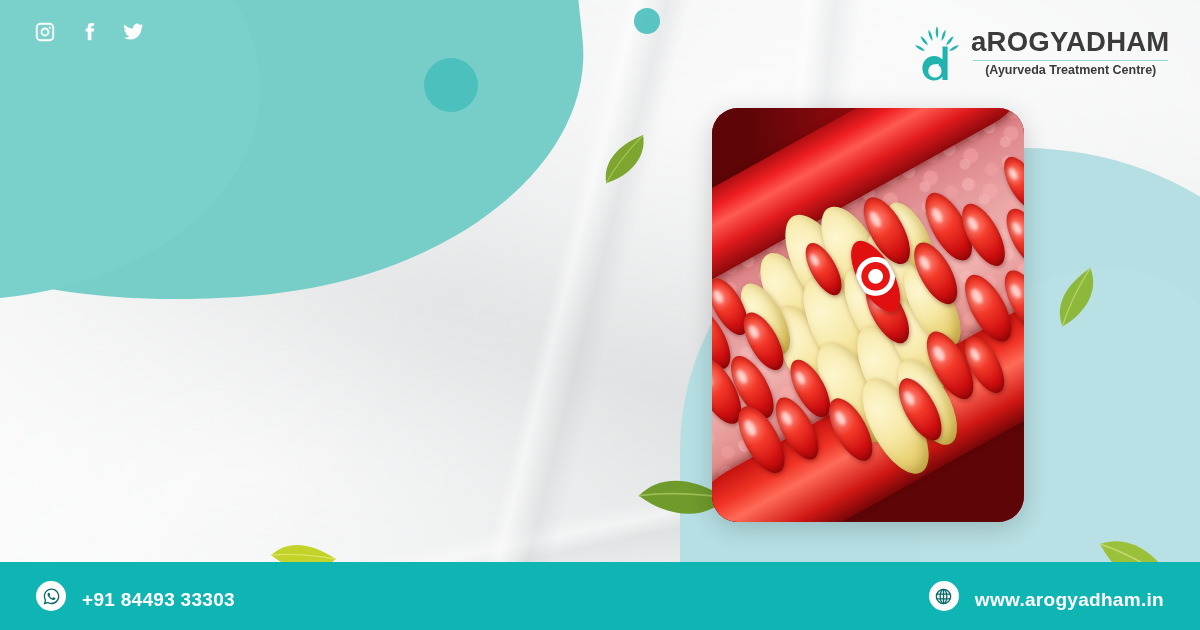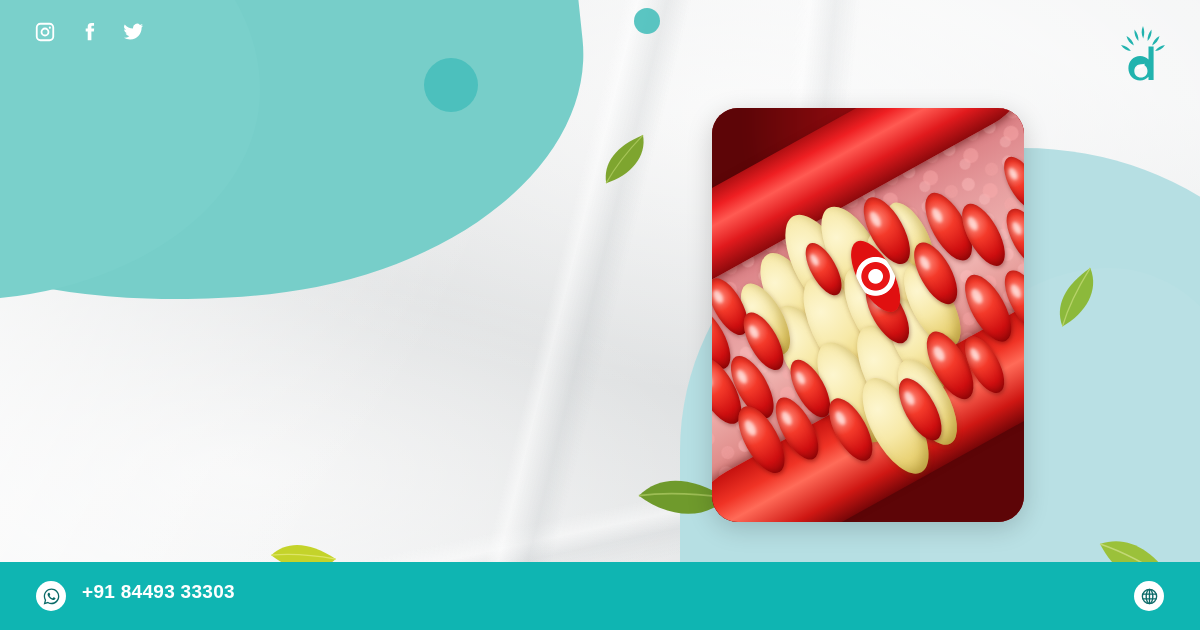--- a/index.html
+++ b/index.html
@@ -244,21 +244,21 @@
   
   .footer {
     position:absolute; left:0; bottom:0;
     width:1200px; height:68px;
     background:#0fb5b2;
     z-index:20;
     display:flex; align-items:center;
     justify-content:space-between;
     padding:0 36px;
   }
-  .f-item { display:flex; align-items:flex-start; gap:16px; }
+  .f-item { display:flex; align-items:flex-end; gap:16px; }
   .f-badge {
     width:30px; height:30px;
     border-radius:50%;
     background:#ffffff;
     display:flex; align-items:center; justify-content:center;
     flex:none;
   }
   .f-badge svg { display:block; }
   .f-text {
     font-family:"Liberation Sans", sans-serif;
@@ -314,20 +314,25 @@
           <path d="M16.5 7.5c2.9 3.4 4.2 7.2 3.9 11.5-3-3.3-4.3-7.1-3.9-11.5z"></path>
           <path d="M33.5 7.5c.4 4.4-.9 8.2-3.9 11.5-.3-4.3 1-8.1 3.9-11.5z"></path>
           <path d="M8.5 14c3.9 2.2 6.4 5.3 7.4 9.4-3.9-1.9-6.4-5-7.4-9.4z"></path>
           <path d="M41.5 14c-1 4.4-3.5 7.5-7.4 9.4 1-4.1 3.5-7.2 7.4-9.4z"></path>
           <path d="M3 23c4.3.7 7.6 2.7 9.9 6-4.2-.3-7.5-2.3-9.9-6z"></path>
           <path d="M47 23c-2.4 3.7-5.7 5.7-9.9 6 2.3-3.3 5.6-5.3 9.9-6z"></path>
         </g>
         <path d="M30.5 24.5h5.1v33.4h-5.1v-3.1a11.6 11.6 0 0 1-8.4 3.6c-6.7 0-11.7-5.2-11.7-12.2s5-12.2 11.7-12.2a11.6 11.6 0 0 1 8.4 3.6v-13.1zm-7.6 17.8c-3.8 0-6.6 2.8-6.6 6.6s2.8 6.6 6.6 6.6 6.6-2.8 6.6-6.6-2.8-6.6-6.6-6.6z" fill="#21b3ae"></path>
         <path d="M17.5 47.5c2.2-3.6 5.4-5.5 9.6-5.8-2.1 3.7-5.3 5.6-9.6 5.8z" fill="#ffffff" opacity=".9"></path>
       </svg>
+    </div>
+    <div class="logo-text-col">
+      <div class="logo-word"><span>a</span><span class="up">ROGYADHAM</span></div>
+      <div class="logo-rule"></div>
+      <div class="logo-sub">(Ayurveda Treatment Centre)</div>
     </div>
   </div>
 
 
   <div class="img-card">
     <div class="art-scene">
       <div class="art-bg"></div>
 
       <div class="vessel">
         <div class="vessel-lumen">
@@ -435,17 +440,18 @@
     <div class="f-item">
       <span class="f-badge">
         <svg width="19" height="19" viewBox="0 0 24 24">
           <g fill="none" stroke="#0b6a68" stroke-width="1.7">
             <circle cx="12" cy="12" r="9"></circle>
             <ellipse cx="12" cy="12" rx="4.2" ry="9"></ellipse>
             <path d="M3.3 9h17.4M3.3 15h17.4M12 3v18"></path>
           </g>
         </svg>
       </span>
+      <span class="f-text">www.arogyadham.in</span>
     </div>
 
   </div>
 
 </div>
 
 </body></html>

